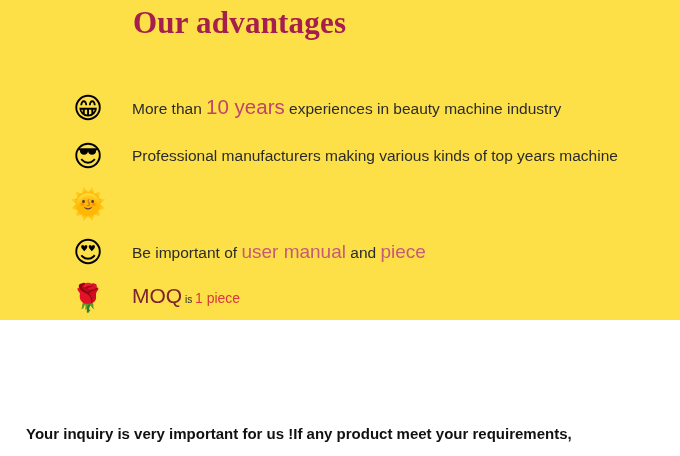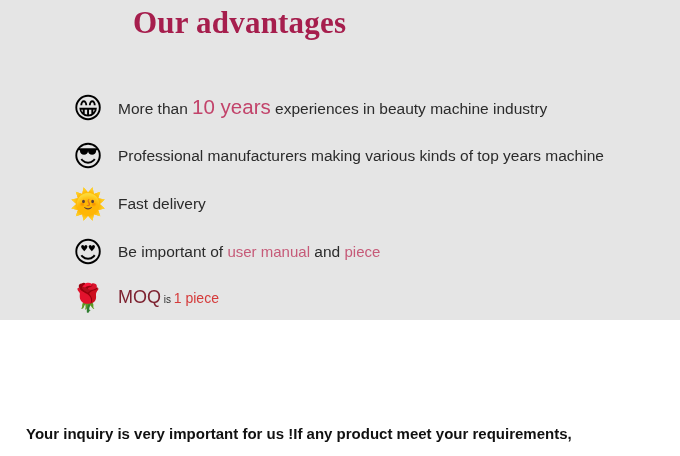--- a/index.html
+++ b/index.html
@@ -12,21 +12,21 @@
     height: 456px;
     overflow: hidden;
     font-family: "Liberation Sans", sans-serif;
     -webkit-font-smoothing: antialiased;
   }
 
   .page {
     position: relative;
     width: 680px;
     height: 320px;
-    background: #e5e5e5;
+    background: #fde047;
   }
 
   
   .title {
     position: absolute;
     left: 133px;
     top: 4px;
     font-family: "Liberation Serif", "DejaVu Serif", serif;
     font-weight: bold;
     font-size: 31px;
@@ -63,39 +63,39 @@
     font-size: 29px;
     line-height: 34px;
     user-select: none;
   }
   .emoji.emoji-rose {
     font-size: 27px;
   }
 
   .adv-text {
     display: block;
-    margin-left: 10px;
+    margin-left: 24px;
     font-size: 15.5px;
     line-height: 22px;
     color: #2b2b2b;
     white-space: nowrap;
   }
 
   
   .hl {
     color: #c2436a;
     font-size: 20.5px;
   }
   .hl-soft {
     color: #c65a78;
-    font-size: 15px;
+    font-size: 19px;
   }
   .moq-word {
     color: #7d2230;
-    font-size: 18px;
+    font-size: 21px;
   }
   .moq-is {
     color: #2b2b2b;
     font-size: 10px;
   }
   .moq-val {
     color: #d53a3a;
     font-size: 14px;
   }
 
@@ -130,21 +130,20 @@
       <span class="adv-text"><span>More than </span><span class="hl">10 years</span><span> experiences in beauty machine industry</span></span>
     </div>
 
     <div class="adv-row">
       <span class="emoji">😎</span>
       <span class="adv-text"><span>Professional manufacturers making various kinds of top years machine</span></span>
     </div>
 
     <div class="adv-row">
       <span class="emoji">🌞</span>
-      <span class="adv-text"><span>Fast delivery</span></span>
     </div>
 
     <div class="adv-row">
       <span class="emoji">😍</span>
       <span class="adv-text"><span>Be important of </span><span class="hl-soft">user manual</span><span> and </span><span class="hl-soft">piece</span></span>
     </div>
 
     <div class="adv-row row-moq">
       <span class="emoji emoji-rose">🌹</span>
       <span class="adv-text"><span class="moq-word">MOQ</span><span class="moq-is"> is </span><span class="moq-val">1 piece</span></span>

